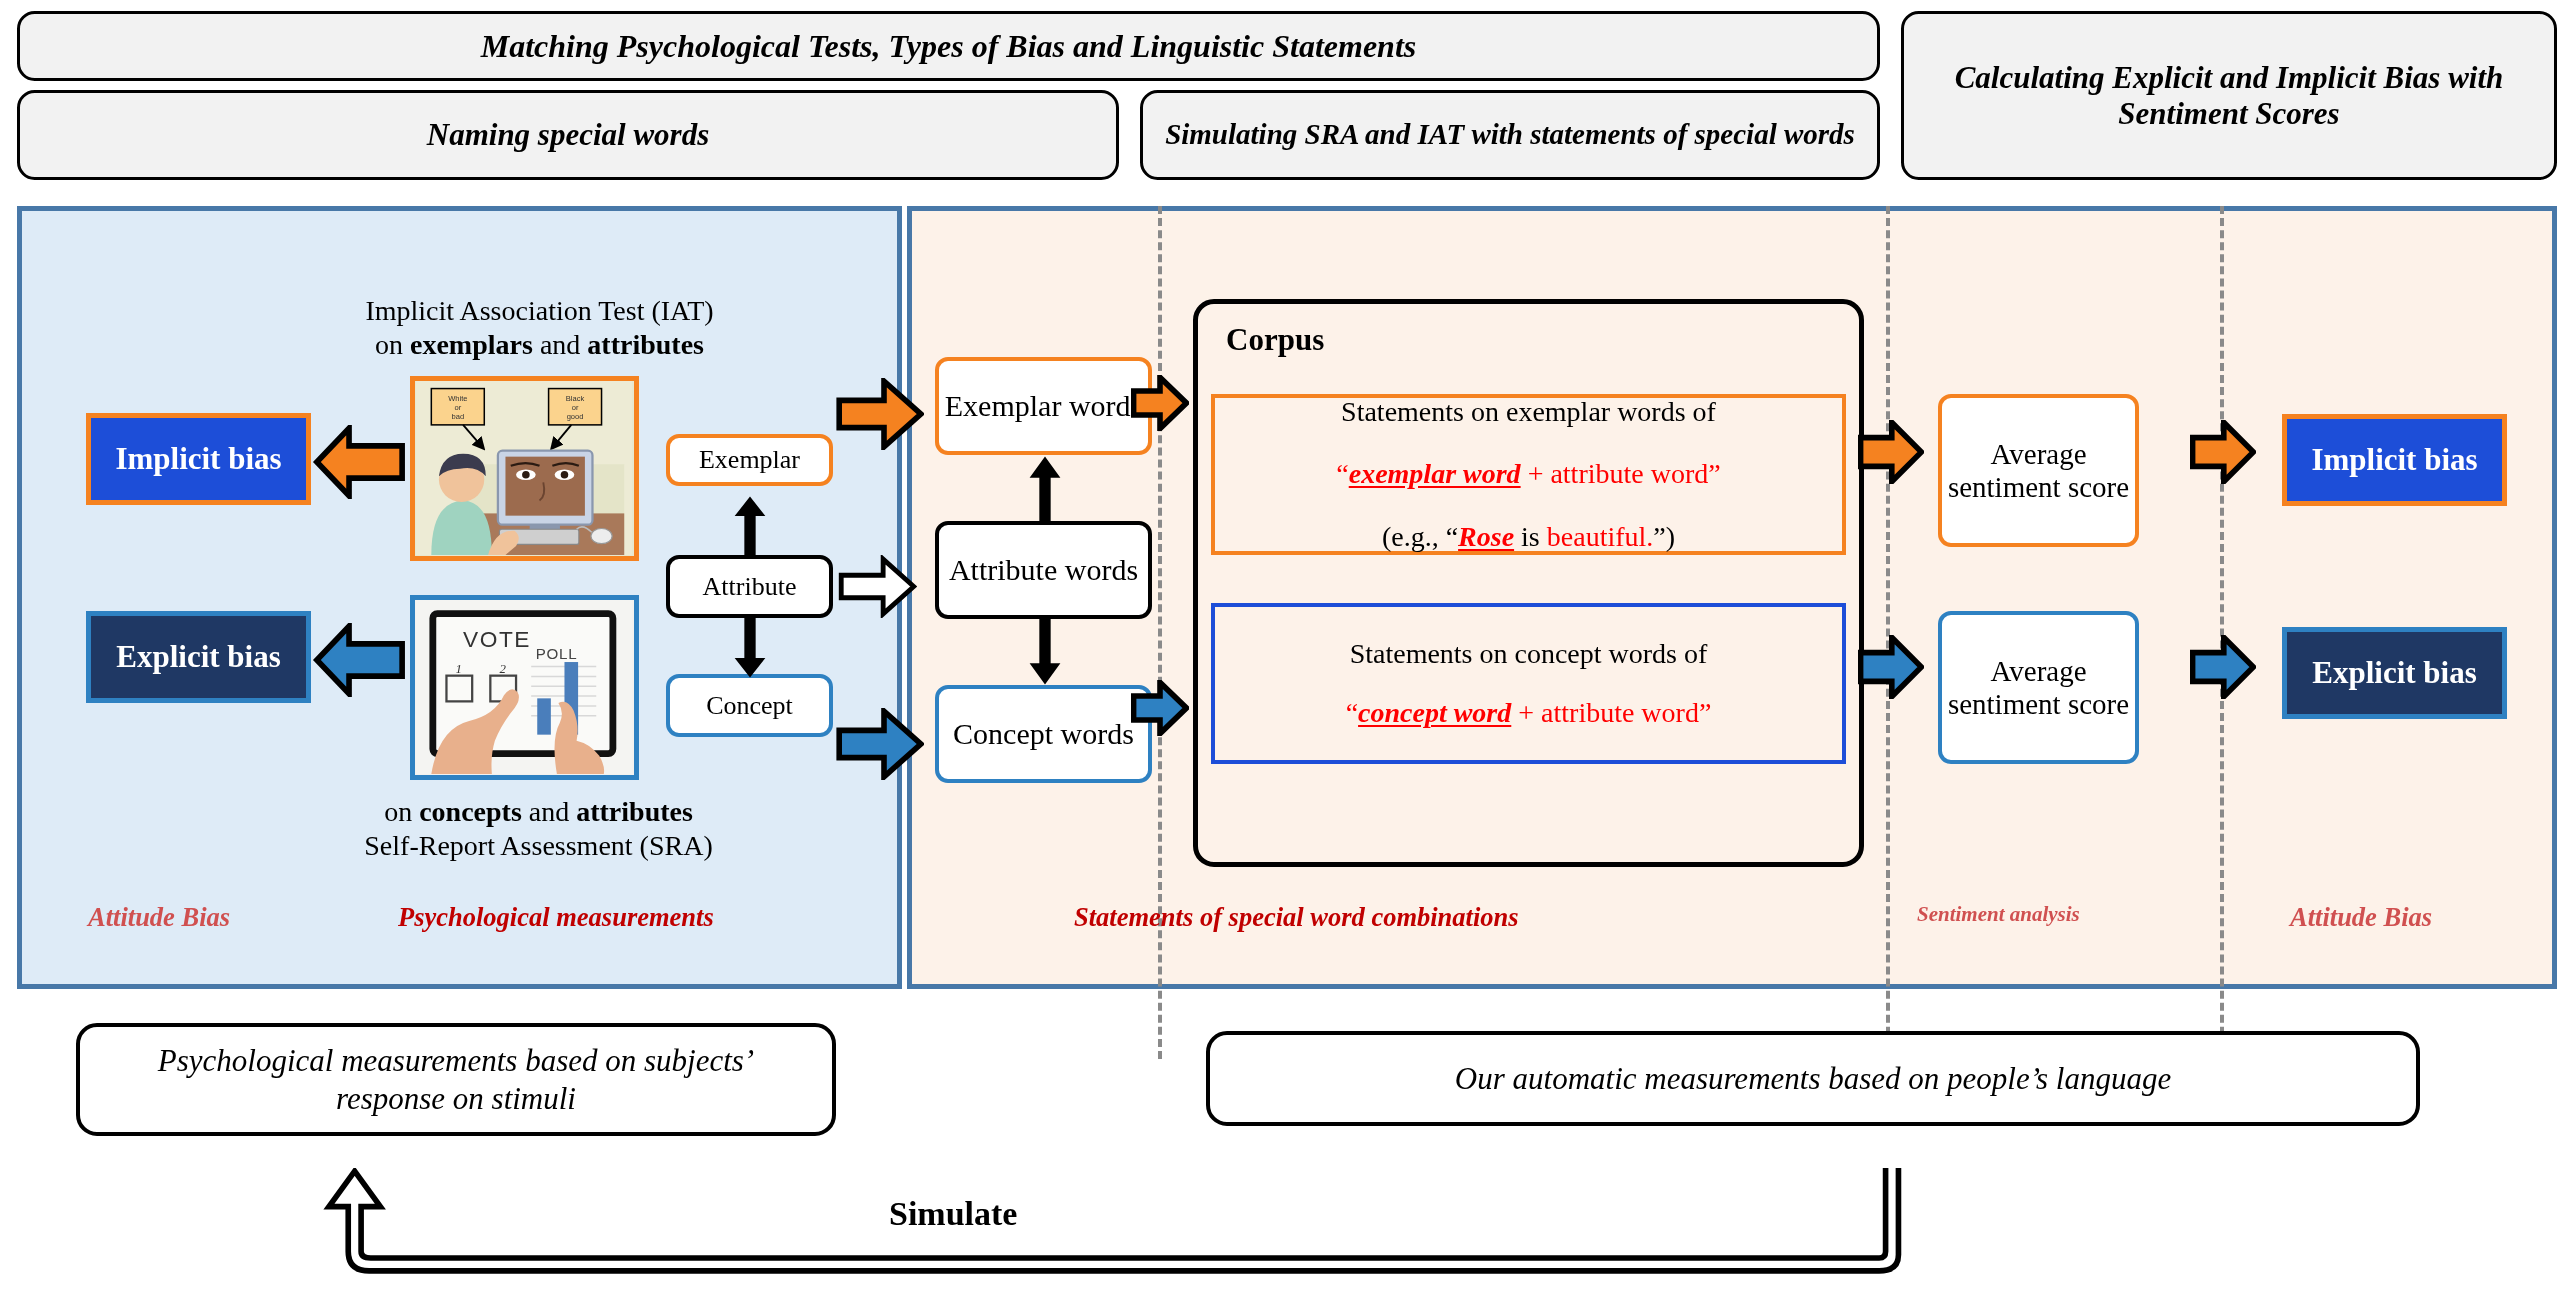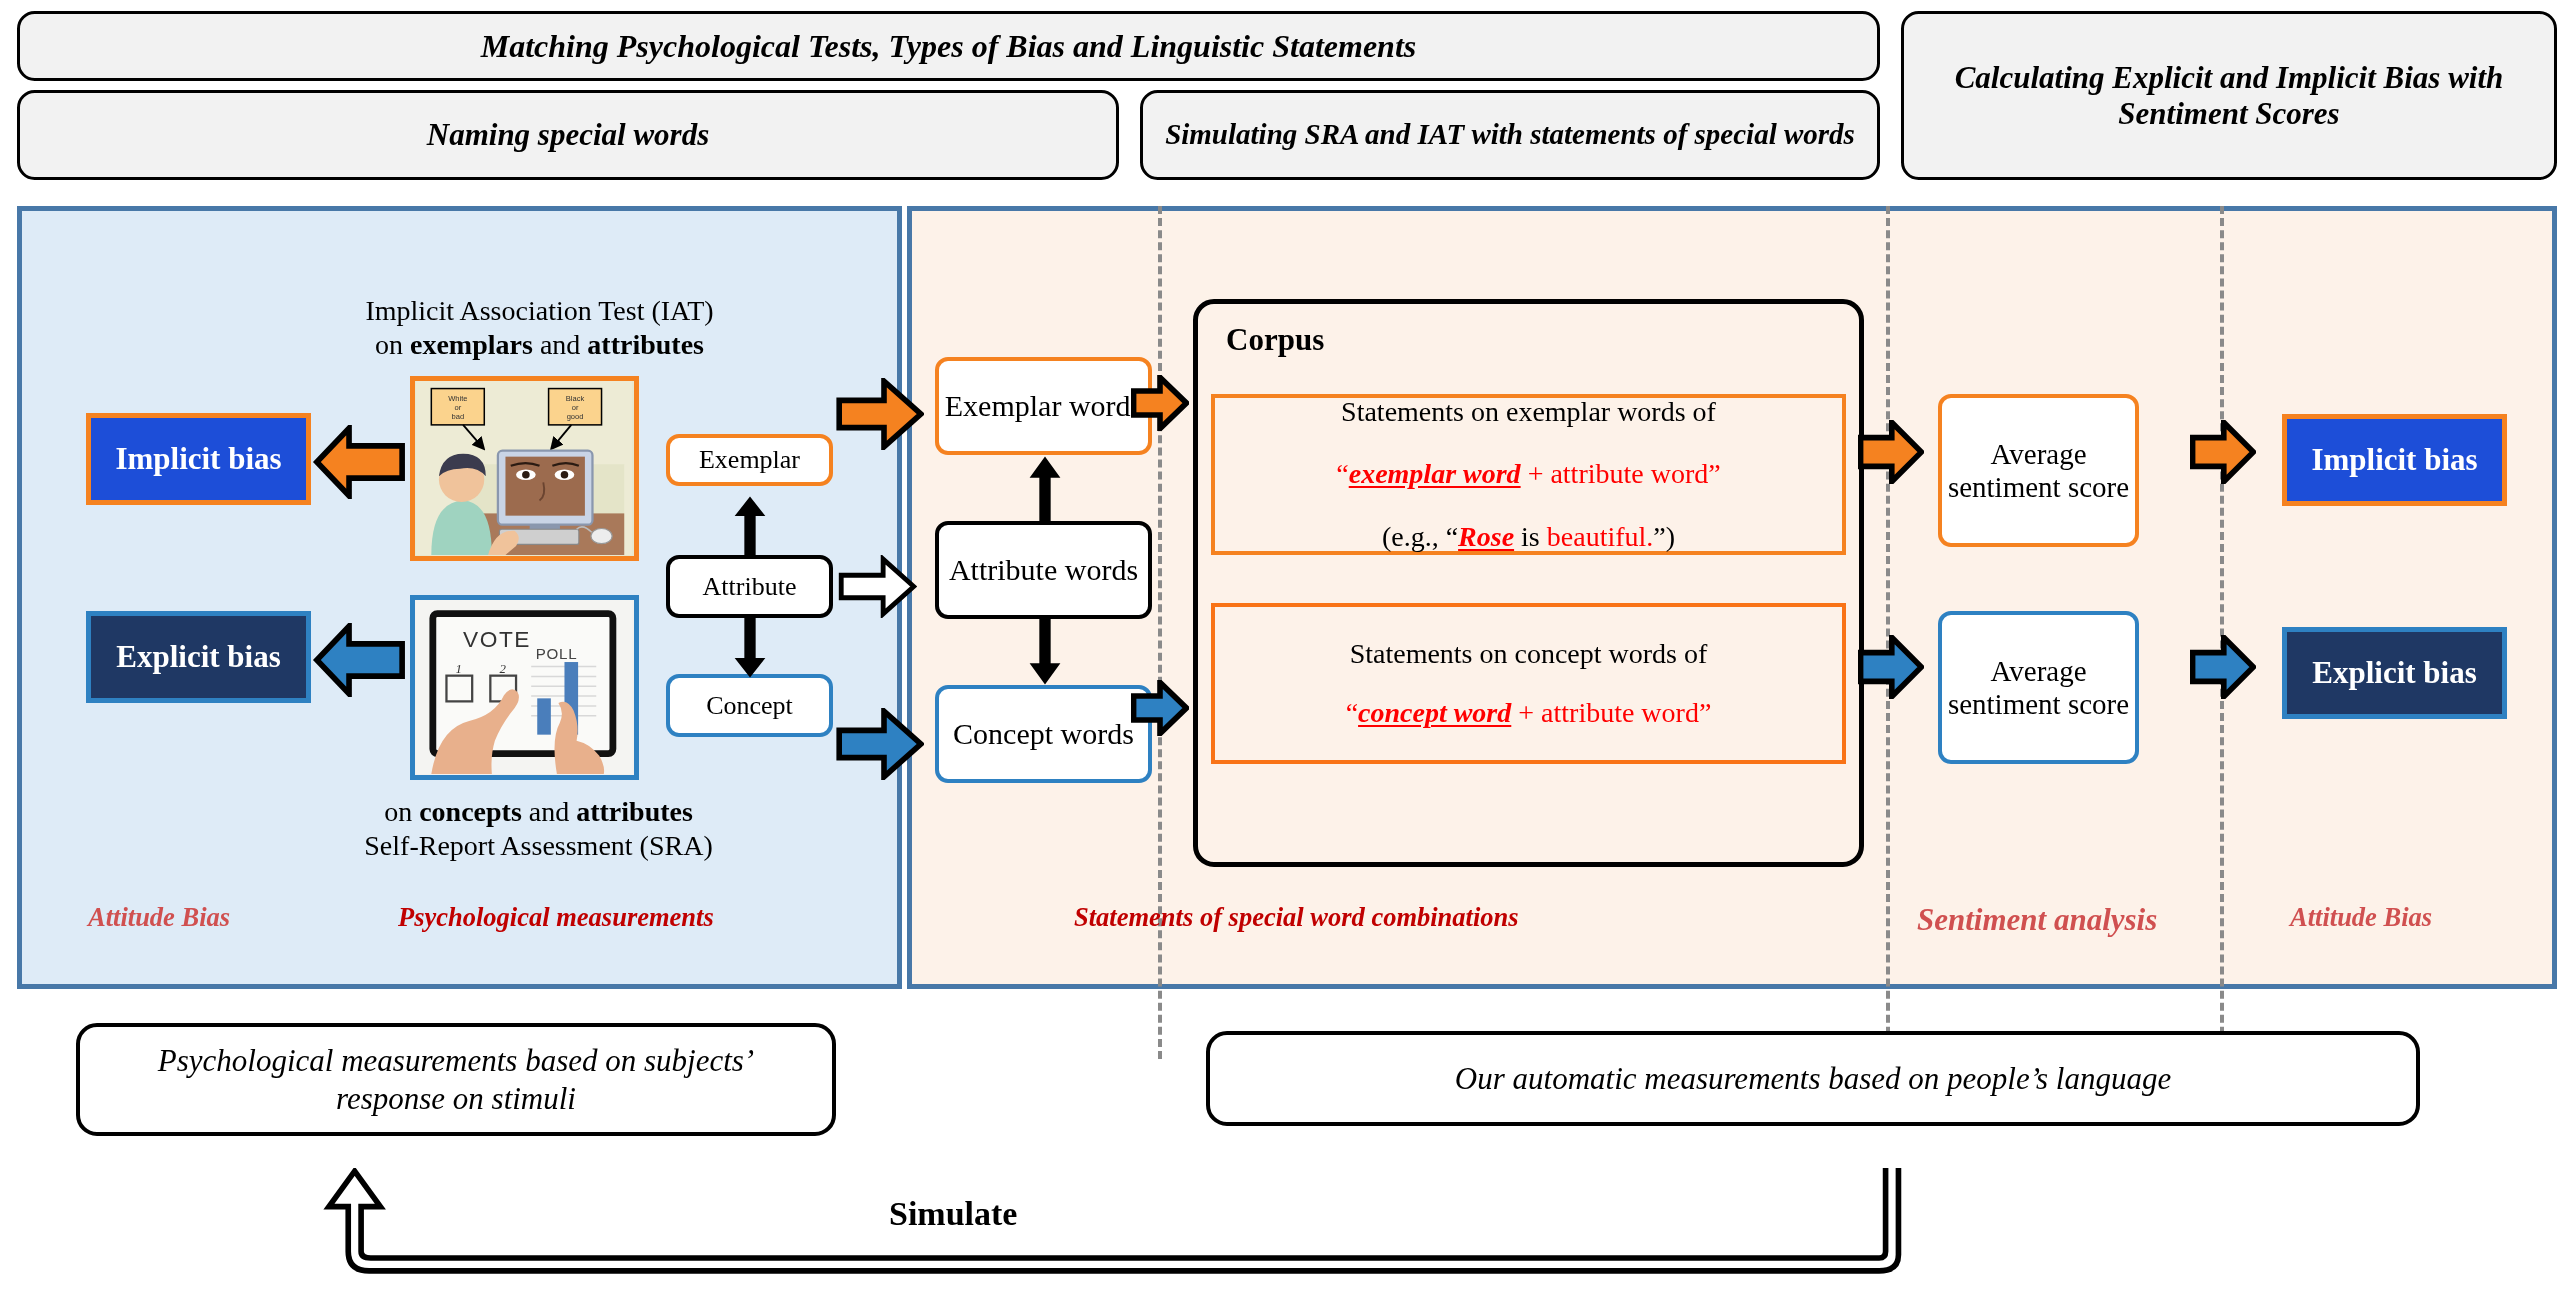--- a/index.html
+++ b/index.html
@@ -33,21 +33,21 @@
   .fbox.imp{background:#1d4ed8;border:5.6px solid #F58220;}
   .fbox.exp{background:#1F3864;border:5.6px solid #2E81C2;}
 
   
   .corpus{background:transparent;border:5.6px solid #000;border-radius:21px;}
   .corpus-title{font-weight:bold;color:#000;}
 
   .stmt{display:flex;flex-direction:column;align-items:center;justify-content:center;
         text-align:center;line-height:1.22;color:#000;background:transparent;}
   .stmt.orange{border:4px solid #F58220;}
-  .stmt.blue{border:4px solid #f97316;gap:24px;}
+  .stmt.blue{border:4px solid #1d4ed8;gap:24px;}
   .red{color:#FF0000;}
   .redkey{color:#FF0000;font-weight:bold;font-style:italic;
           text-decoration:underline;text-underline-offset:3.2px;}
 
   
   .caption{background:#fff;border:4.8px solid #000;border-radius:21px;
            display:flex;align-items:center;justify-content:center;text-align:center;
            font-style:italic;line-height:1.2;color:#000;}
 
   
@@ -295,21 +295,21 @@
 
 <div class="abs redlabel light" style="left:88px;top:902px;font-size:26.5px;">
   <span>Attitude Bias</span>
 </div>
 <div class="abs redlabel" style="left:398px;top:902px;font-size:26.5px;">
   <span>Psychological measurements</span>
 </div>
 <div class="abs redlabel" style="left:1074px;top:902px;font-size:26.5px;">
   <span>Statements of special word combinations</span>
 </div>
-<div class="abs redlabel light" style="left:1917px;top:902px;font-size:31px;">
+<div class="abs redlabel light" style="left:1917px;top:902px;font-size:21px;">
   <span>Sentiment analysis</span>
 </div>
 <div class="abs redlabel light" style="left:2290px;top:902px;font-size:26.5px;">
   <span>Attitude Bias</span>
 </div>
 
 <div class="abs caption" style="left:76px;top:1023px;width:760px;height:113px;font-size:31px;padding:0 27px;">
   <span>Psychological measurements based on subjects’ response on stimuli</span>
 </div>
 

